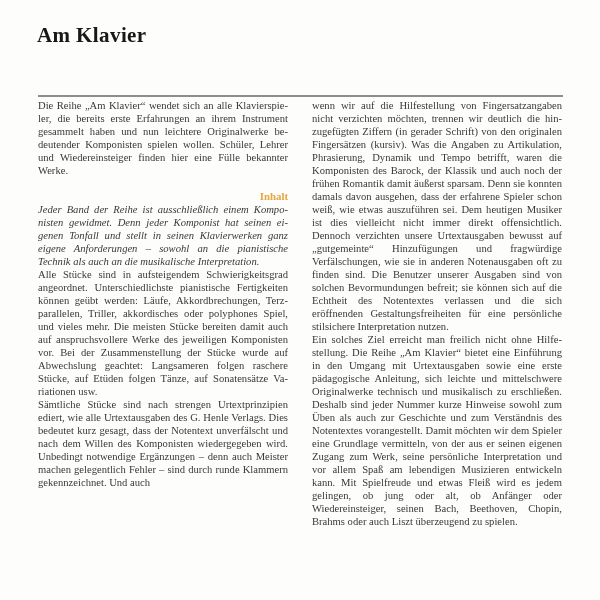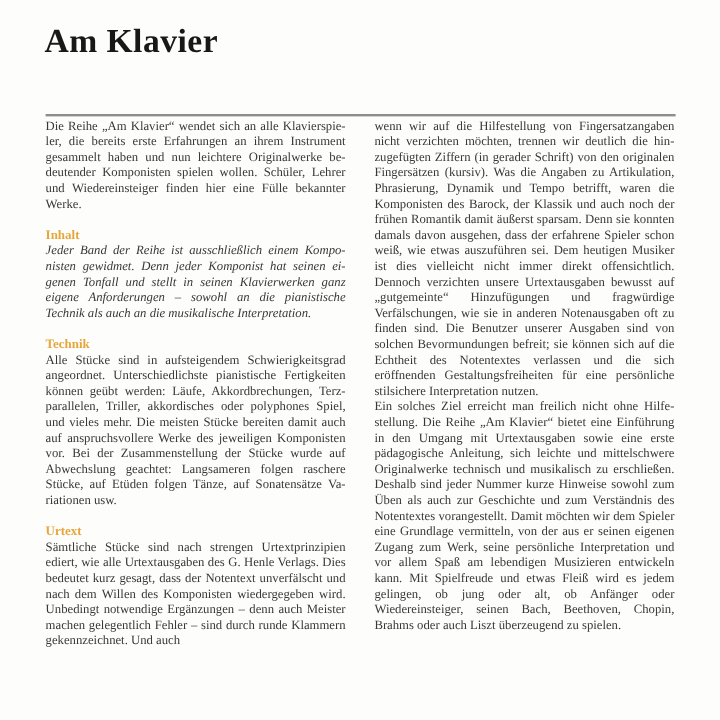--- a/index.html
+++ b/index.html
@@ -16,21 +16,21 @@
   }
   .page {
     position: absolute;
     inset: 0;
   }
   .title {
     position: absolute;
     left: 37px;
     top: 20px;
     margin: 0;
-    font-size: 28px;
+    font-size: 21px;
     line-height: 30px;
     font-weight: 700;
     letter-spacing: 0.4px;
     color: #181818;
     font-family: "Liberation Serif", "DejaVu Serif", serif;
   }
   .rule {
     position: absolute;
     left: 38px;
     width: 525px;
@@ -77,27 +77,25 @@
 
   <h1 class="title">Am Klavier</h1>
 
   <div class="rule"></div>
 
   <div class="columns">
 
     <div class="col">
       <p class="body-text" style="color: rgb(56, 56, 56);">Die Reihe „Am Klavier“ wendet sich an alle Klavierspie­ler, die bereits erste Erfahrungen an ihrem Instrument gesammelt haben und nun leichtere Originalwerke be­deutender Komponisten spielen wollen. Schüler, Lehrer und Wiedereinsteiger finden hier eine Fülle bekannter Werke.</p>
 
-      <h2 class="heading" style="color: rgb(230, 166, 60);">Inhalt</h2>
+      <h2 class="heading" style="color: rgb(230, 166, 60); text-align: right;">Inhalt</h2>
       <p class="body-text" style="color: rgb(56, 56, 56); font-style: italic;">Jeder Band der Reihe ist ausschließlich einem Kompo­nisten gewidmet. Denn jeder Komponist hat seinen ei­genen Tonfall und stellt in seinen Klavierwerken ganz eigene Anforderungen – sowohl an die pianistische Technik als auch an die musikalische Interpretation.</p>
 
-      <h2 class="heading" style="color: rgb(230, 166, 60);">Technik</h2>
       <p class="body-text" style="color: rgb(56, 56, 56);">Alle Stücke sind in aufsteigendem Schwierigkeitsgrad angeordnet. Unterschiedlichste pianistische Fertigkeiten können geübt werden: Läufe, Akkordbrechungen, Terz­parallelen, Triller, akkordisches oder polyphones Spiel, und vieles mehr. Die meisten Stücke bereiten damit auch auf anspruchsvollere Werke des jeweiligen Komponisten vor. Bei der Zusammenstellung der Stücke wurde auf Abwechslung geachtet: Langsameren folgen raschere Stücke, auf Etüden folgen Tänze, auf Sonatensätze Va­riationen usw.</p>
 
-      <h2 class="heading" style="color: rgb(230, 166, 60);">Urtext</h2>
       <p class="body-text" style="color: rgb(56, 56, 56);">Sämtliche Stücke sind nach strengen Urtextprinzipien ediert, wie alle Urtextausgaben des G. Henle Verlags. Dies bedeutet kurz gesagt, dass der Notentext unver­fälscht und nach dem Willen des Komponisten wie­dergegeben wird. Unbedingt notwendige Ergänzungen – denn auch Meister machen gelegentlich Fehler – sind durch runde Klammern gekennzeichnet. Und auch</p>
     </div>
 
     <div class="col">
       <p class="body-text" style="color: rgb(56, 56, 56);">wenn wir auf die Hilfestellung von Fingersatzangaben nicht verzichten möchten, trennen wir deutlich die hin­zugefügten Ziffern (in gerader Schrift) von den origi­nalen Fingersätzen (kursiv). Was die Angaben zu Ar­tikulation, Phrasierung, Dynamik und Tempo betrifft, waren die Komponisten des Barock, der Klassik und auch noch der frühen Romantik damit äußerst sparsam. Denn sie konnten damals davon ausgehen, dass der er­fahrene Spieler schon weiß, wie etwas auszuführen sei. Dem heutigen Musiker ist dies vielleicht nicht immer direkt offensichtlich. Dennoch verzichten unsere Ur­textausgaben bewusst auf „gutgemeinte“ Hinzufügun­gen und fragwürdige Verfälschungen, wie sie in anderen Notenausgaben oft zu finden sind. Die Benutzer unserer Ausgaben sind von solchen Bevormundungen befreit; sie können sich auf die Echtheit des Notentextes verlassen und die sich eröffnenden Gestaltungsfreiheiten für eine persönliche stilsichere Interpretation nutzen.</p>
 
       <p class="body-text" style="color: rgb(56, 56, 56);">Ein solches Ziel erreicht man freilich nicht ohne Hilfe­stellung. Die Reihe „Am Klavier“ bietet eine Einführung in den Umgang mit Urtextausgaben sowie eine erste pädagogische Anleitung, sich leichte und mittelschwere Originalwerke technisch und musikalisch zu erschlie­ßen. Deshalb sind jeder Nummer kurze Hinweise so­wohl zum Üben als auch zur Geschichte und zum Ver­ständnis des Notentextes vorangestellt. Damit möchten wir dem Spieler eine Grundlage vermitteln, von der aus er seinen eigenen Zugang zum Werk, seine persönliche Interpretation und vor allem Spaß am lebendigen Musi­zieren entwickeln kann. Mit Spielfreude und etwas Fleiß wird es jedem gelingen, ob jung oder alt, ob Anfänger oder Wiedereinsteiger, seinen Bach, Beethoven, Chopin, Brahms oder auch Liszt überzeugend zu spielen.</p>
     </div>
 
   </div>

